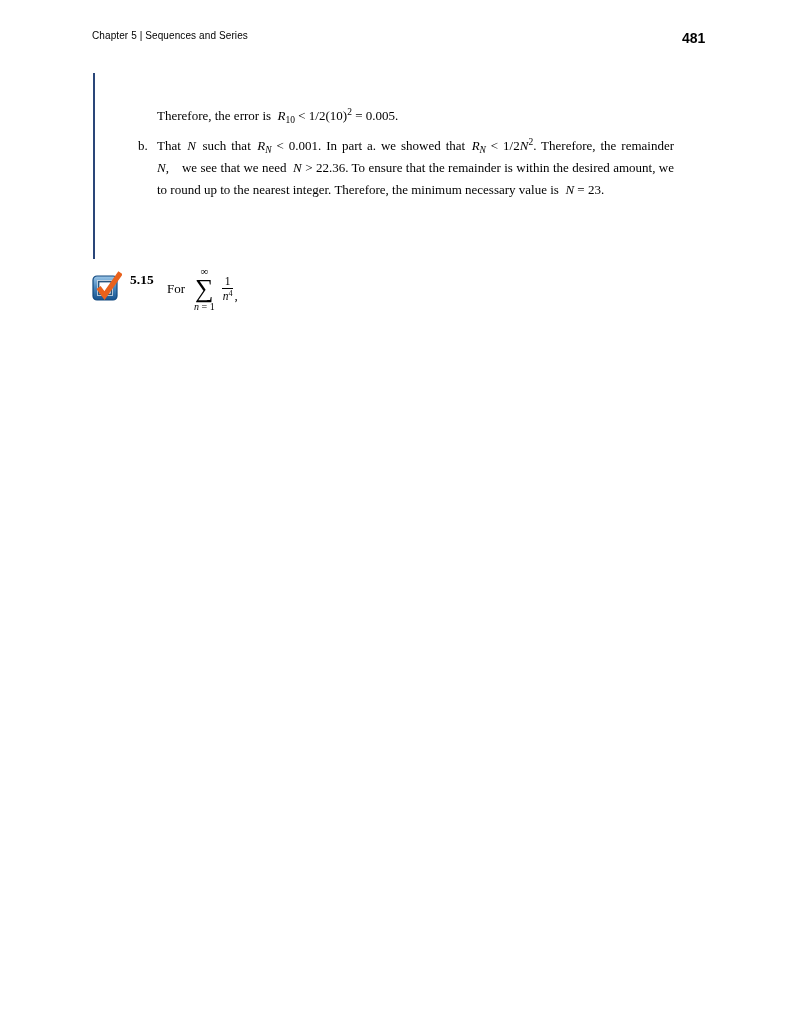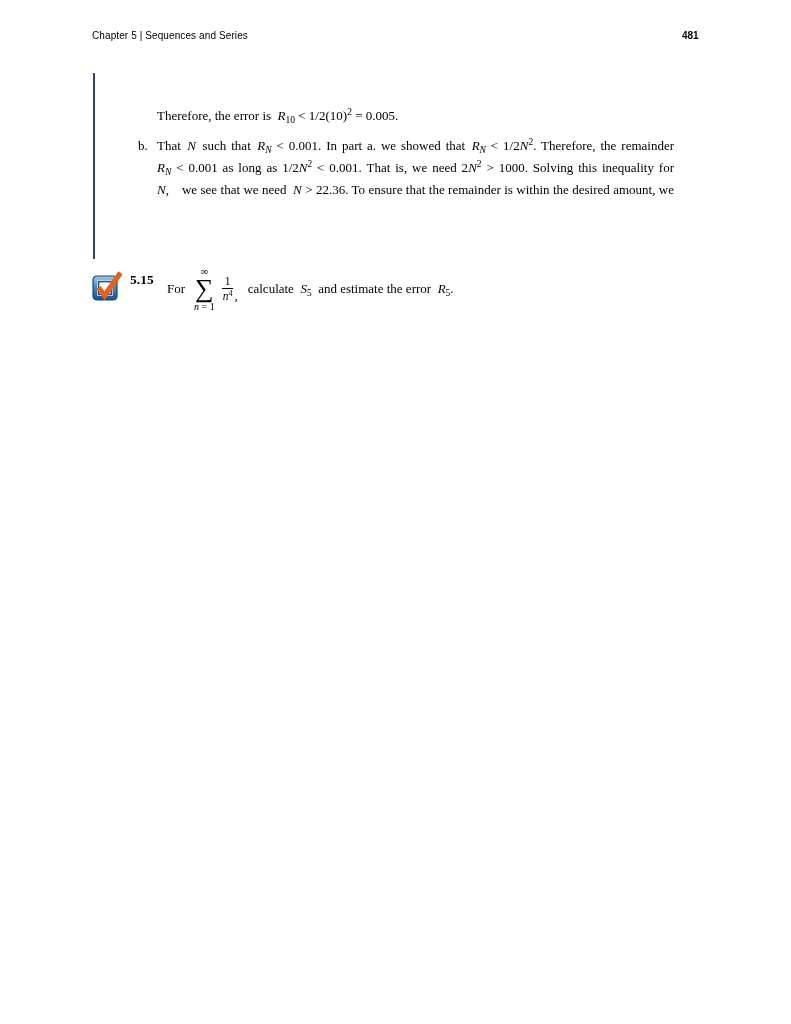--- a/index.html
+++ b/index.html
@@ -12,21 +12,21 @@
     overflow: hidden;
   }
   .hdr-left {
     position: absolute; left: 92px; top: 30px;
     font-family: "Liberation Sans", sans-serif;
     font-size: 10px; font-weight: normal; letter-spacing: 0.1px;
   }
   .hdr-right {
     position: absolute; left: 682px; top: 30px;
     font-family: "Liberation Sans", sans-serif;
-    font-size: 10px; font-weight: bold;
+    font-size: 14px; font-weight: bold;
   }
   .vrule {
     position: absolute; left: 93px; top: 73px;
     width: 2px; height: 186px; background: #2a4679;
   }
   .body-text { font-size: 13px; line-height: 22px; }
   .line-a { position: absolute; left: 157px; top: 105px; }
   .b-label { position: absolute; left: 138px; top: 135px; }
   .b-body { position: absolute; left: 157px; top: 135px; width: 517px; }
   .jline { text-align: justify; height: 22px; overflow: hidden; }
@@ -71,22 +71,22 @@
 </header>
 
 <div class="vrule"></div>
 
 <div class="line-a body-text"><span>Therefore, the error is </span><span class="it">R</span><span class="msub">10</span><span> &lt; 1/2(10)</span><span class="msup">2</span><span> = 0.005.</span></div>
 
 <div class="b-label body-text">b.</div>
 
 <div class="b-body body-text">
   <div class="jline"><span>That </span><span class="it">N</span><span> such that </span><span class="it">R</span><span class="msub it">N</span><span> &lt; 0.001. In part a. we showed that </span><span class="it">R</span><span class="msub it">N</span><span> &lt; 1/2</span><span class="it">N</span><span class="msup">2</span><span>. Therefore, the remainder</span></div>
-  <div class="jline"><span class="it">R</span><span class="msub it">N</span><span> &lt; 0.001 as long as 1/2</span><span class="it">N</span><span class="msup">2</span><span> &lt; 0.001. That is, we need 2</span><span class="it">N</span><span class="msup">2</span><span> &gt; 1000. Solving this inequality for</span></div>
   <div class="jline"><span class="it">N</span><span>, we see that we need </span><span class="it">N</span><span> &gt; 22.36. To ensure that the remainder is within the desired amount, we need</span></div>
+  <div class="lline"><span>to round up to the nearest integer. Therefore, the minimum necessary value is </span><span class="it">N</span><span> = 23.</span></div>
 </div>
 
 <svg class="cp-icon" width="30" height="32" viewBox="0 0 30 32" aria-hidden="true">
   <defs>
     <linearGradient id="iconblue" x1="0" y1="0" x2="0" y2="1">
       <stop offset="0" stop-color="#9cc6e8"></stop>
       <stop offset="0.5" stop-color="#4584bb"></stop>
       <stop offset="1" stop-color="#16528f"></stop>
     </linearGradient>
   </defs>
@@ -103,14 +103,13 @@
   <span class="sum">
     <span class="sum-inf">∞</span>
     <span class="sum-sigma">∑</span>
     <span class="sum-low"><span class="it">n</span><span> = 1</span></span>
   </span>
   <span class="frac">
     <span class="frac-num">1</span>
     <span class="frac-den"><span class="it">n</span><span class="dsup">4</span></span>
   </span>
   <span class="cp-comma">,</span>
-  <span class="cp-rest"><span>calculate </span><span class="it">S</span><span class="msub">5</span><span> and estimate the error </span><span class="it">R</span><span class="msub">5</span><span>.</span></span>
 </div>
 
 </body></html>

